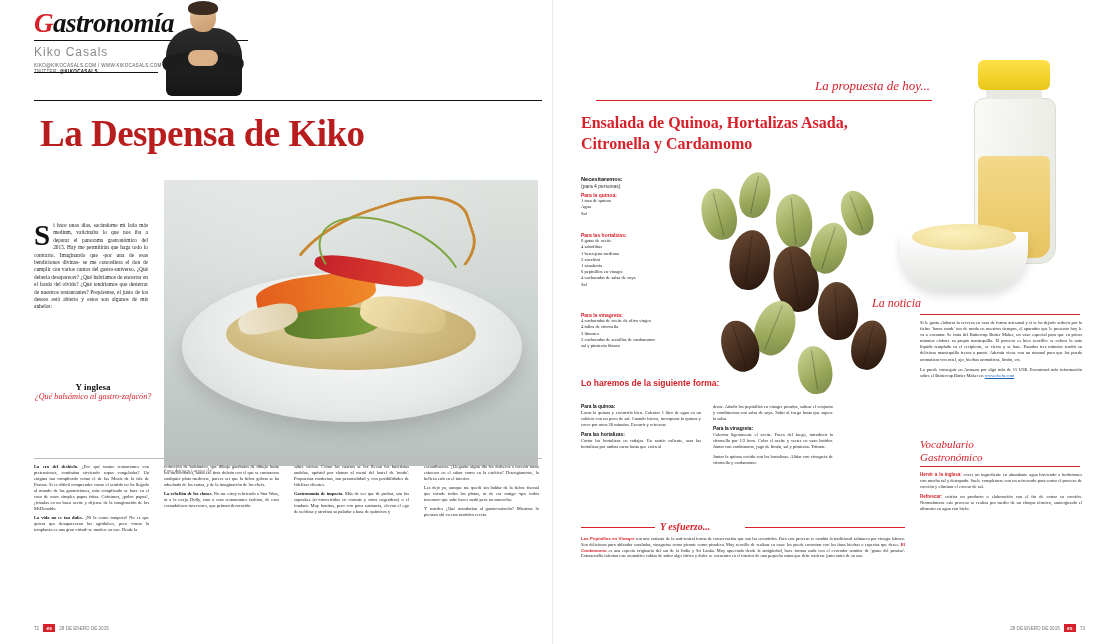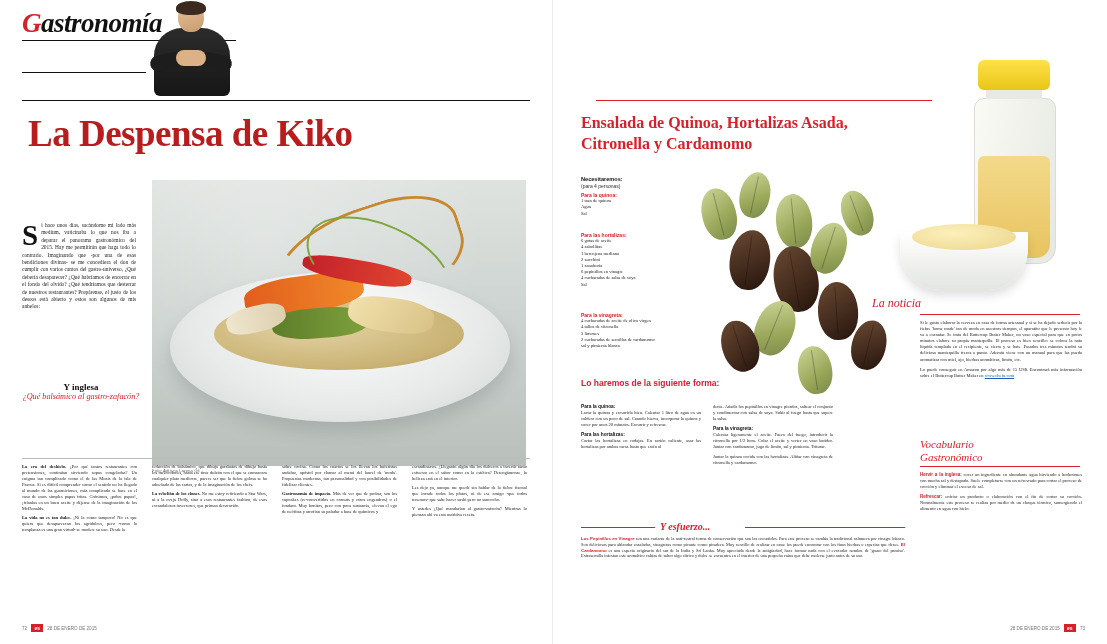--- a/index.html
+++ b/index.html
@@ -6,21 +6,21 @@
   body{
     width:1107px;height:644px;
     background:#ffffff;
     font-family:"Liberation Serif", serif;
     overflow:hidden;
     position:relative;
   }
   .page{position:absolute;inset:0;}
 
   
-  .left-page{position:absolute;left:0;top:0;width:512px;height:644px;background:#fff;}
+  .left-page{position:absolute;left:12px;top:0;width:512px;height:644px;background:#fff;}
   .right-page{position:absolute;left:553px;top:0;width:554px;height:644px;background:#fff;}
 
   
   .masthead{position:absolute;left:22px;top:8px;width:200px;}
   .masthead .logo{
     font-family:"Liberation Serif",serif;
     font-style:italic;font-weight:bold;font-size:27px;color:#111;
     letter-spacing:-0.5px;
   }
   .masthead .logo .accent{color:#d6202a;}
@@ -237,20 +237,25 @@
 
   <div class="left-page">
 
     <div class="masthead">
       <div class="logo">
         <span class="accent">G</span><span>astronomía</span>
       </div>
     </div>
     <div class="rule-thin" style="left:22px;top:40px;width:214px;height:1px;"></div>
 
+    <div class="byline">
+      <div class="name">Kiko Casals</div>
+      <div class="contact">KIKO@KIKOCASALS.COM / WWW.KIKOCASALS.COM</div>
+      <div class="twitter"><span>TWITTER: </span><b>@KIKOCASALS</b></div>
+    </div>
     <div class="rule-thin" style="left:22px;top:72px;width:124px;height:1px;"></div>
 
     <div class="chef">
       <div class="body"></div>
       <div class="armL"></div>
       <div class="armR"></div>
       <div class="hand"></div>
       <div class="head"></div>
       <div class="hair"></div>
     </div>
@@ -307,20 +312,21 @@
       <span>72</span>
       <span class="box">es</span>
       <span>28 DE ENERO DE 2015</span>
     </div>
   </div>
 
   <div class="gutter"></div>
 
   <div class="right-page"></div>
 
+  <div class="kicker">La propuesta de hoy...</div>
   <div class="kicker-rule"></div>
 
   <div class="recipe-title">Ensalada de Quinoa, Hortalizas Asada, Citronella y Cardamomo</div>
 
   <div class="need-h">Necesitaremos:</div>
   <div class="need-sub">(para 4 personas)</div>
 
   <div class="ing-block" style="top:192px;">
       <div class="h">Para la quinoa:</div>
       <div>1 taza de quinoa</div>

